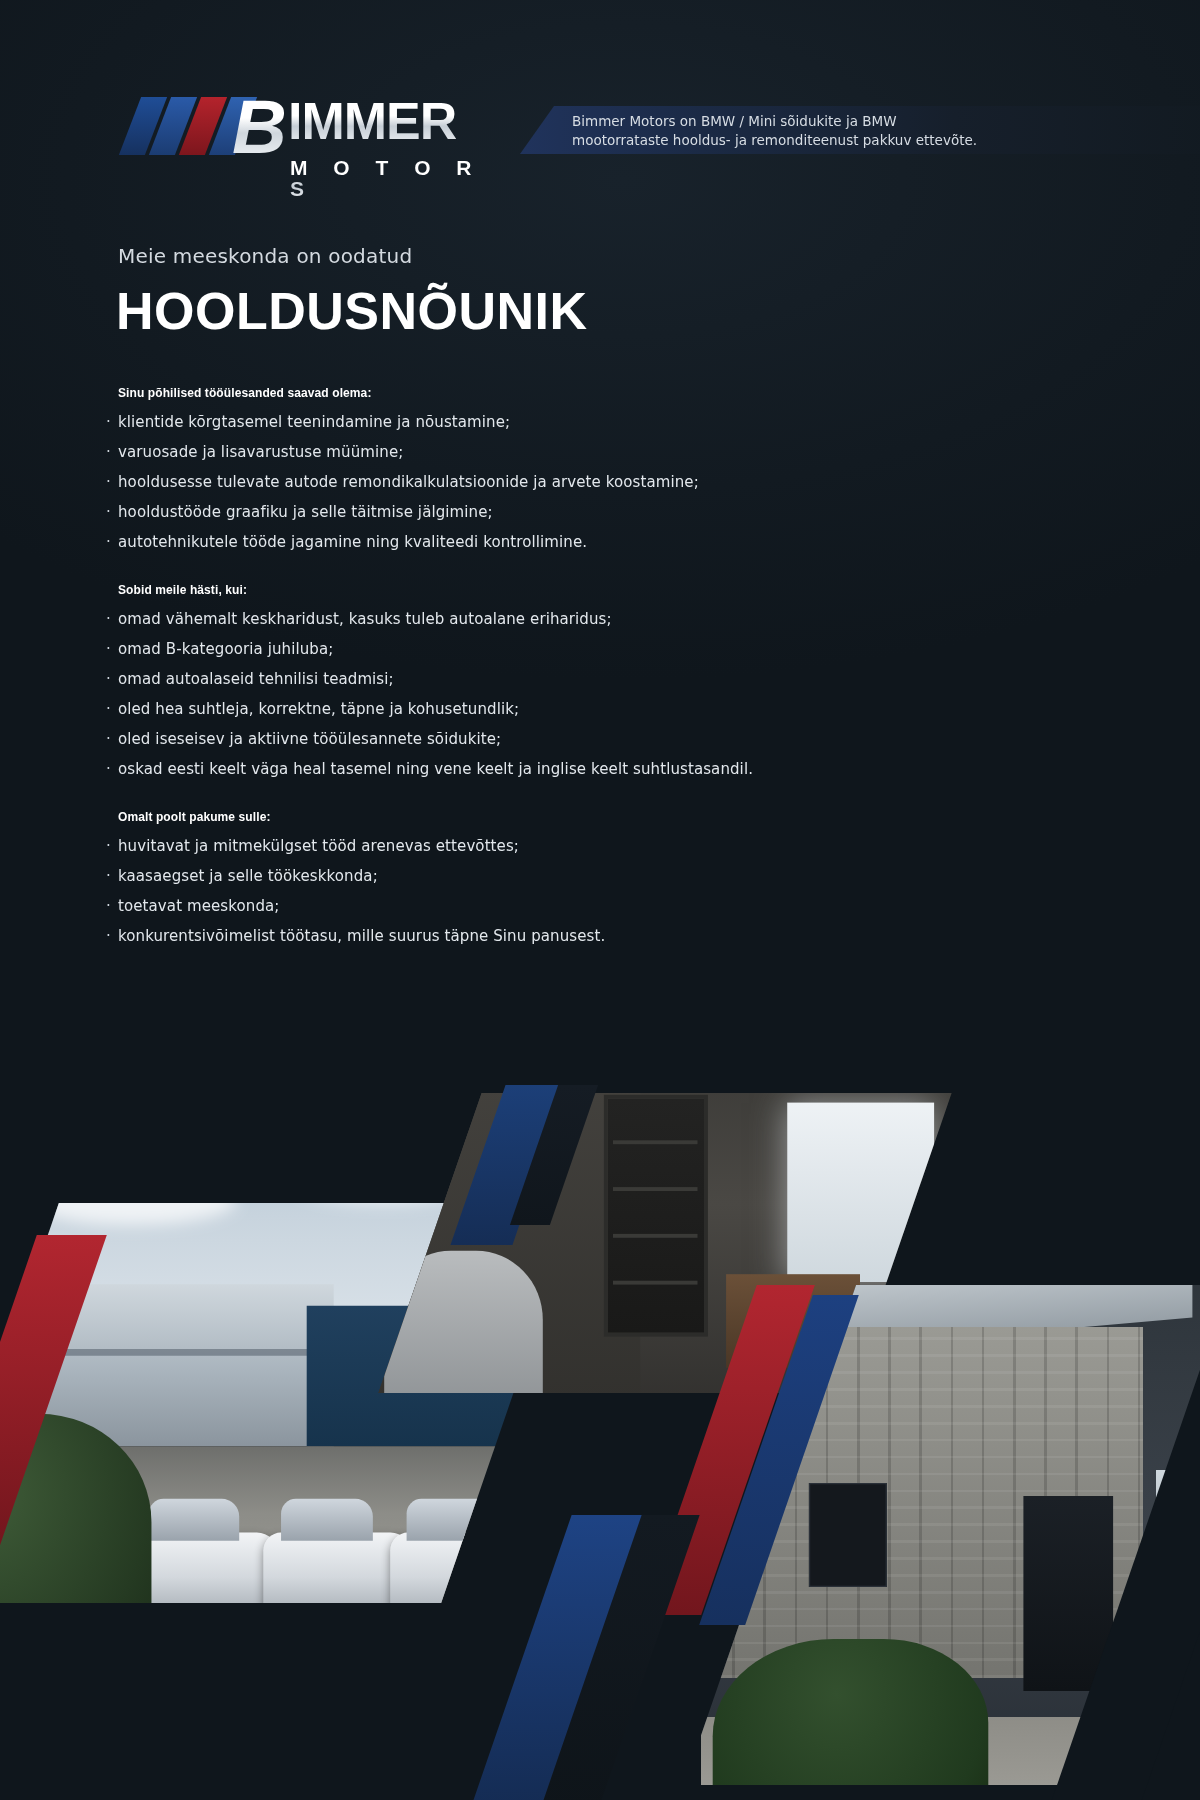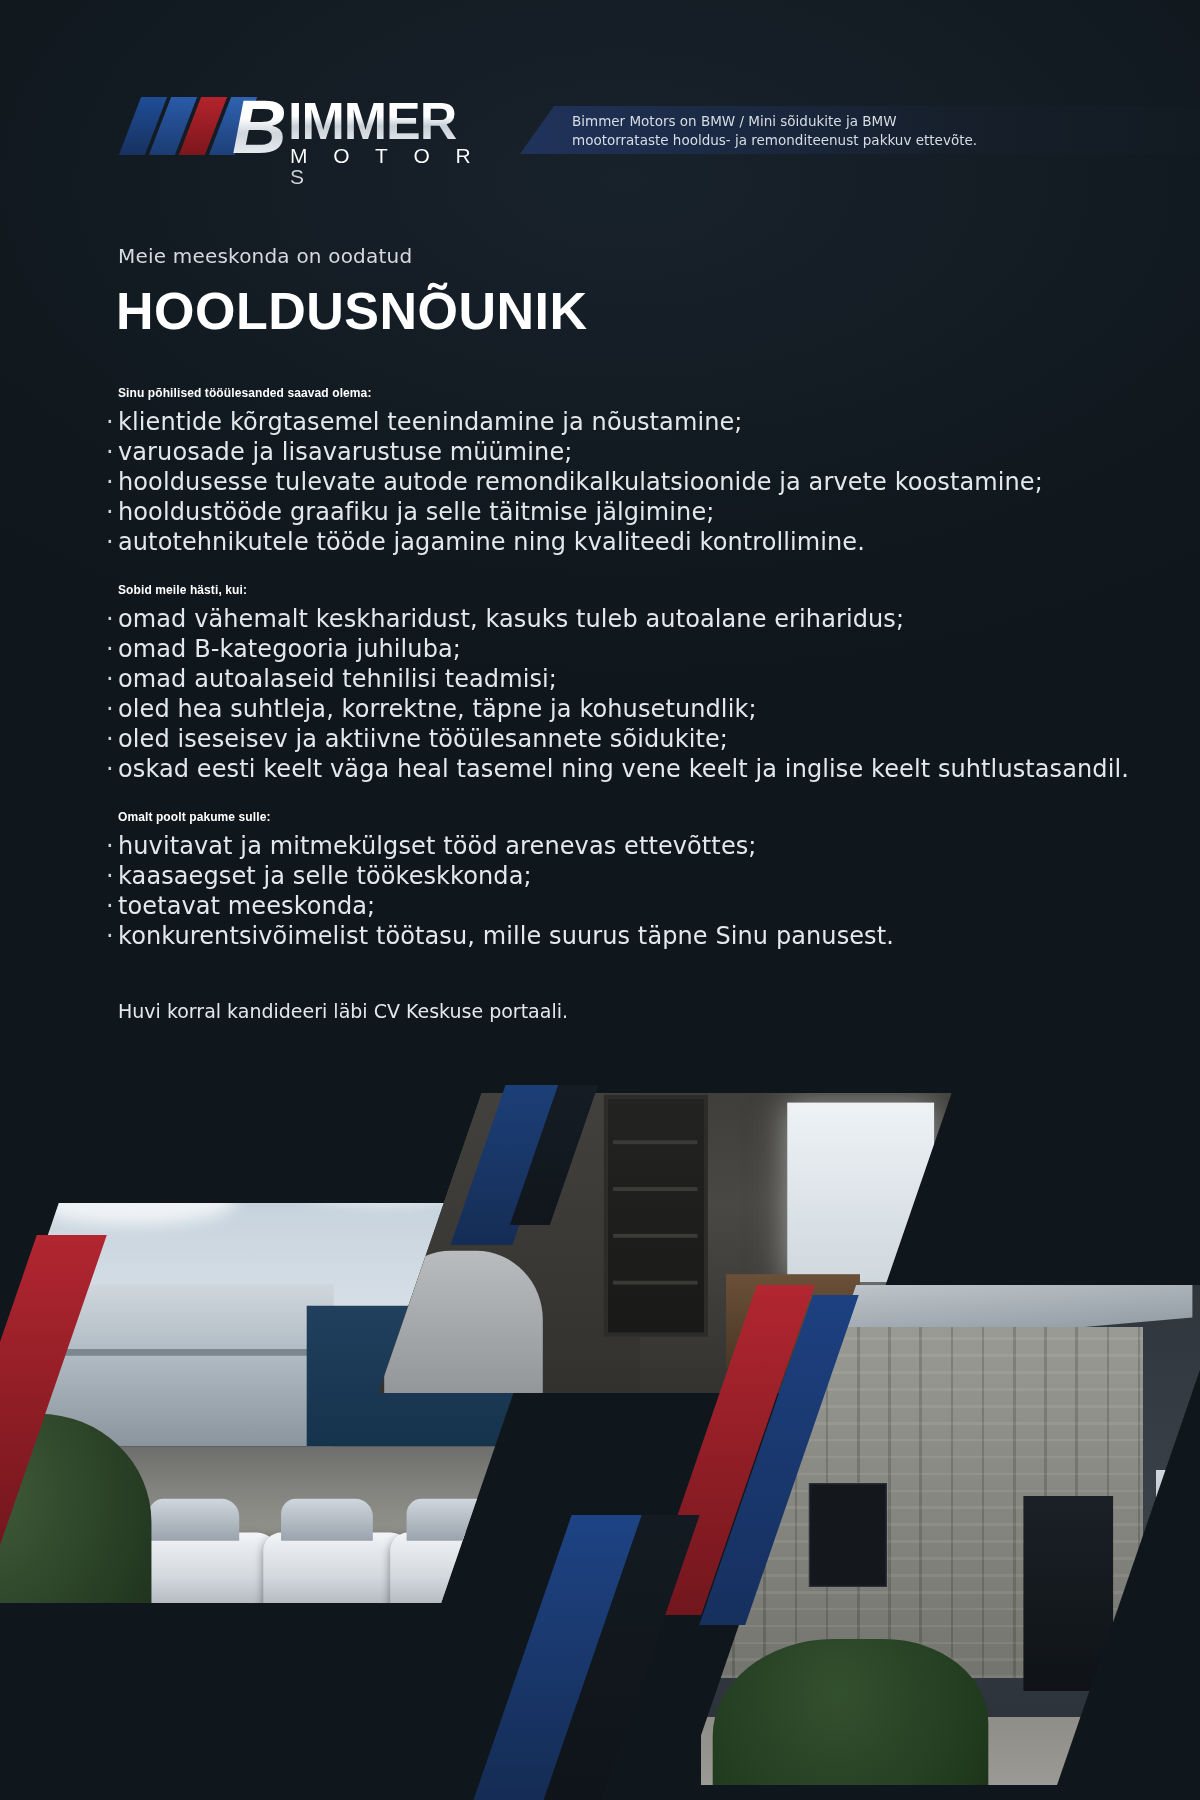--- a/index.html
+++ b/index.html
@@ -42,23 +42,23 @@
   }
   .logo-immer {
     position:absolute; left:160px; top:2px;
     font-family:"Liberation Sans", sans-serif;
     font-size:52px; font-weight:700; letter-spacing:-1px;
     background:linear-gradient(180deg,#ffffff 40%,#c6ced6 60%,#eef1f4 100%);
     -webkit-background-clip:text; background-clip:text; color:transparent;
     line-height:52px;
   }
   .logo-motors {
-    position:absolute; left:162px; top:52px;
-    font-family:"Liberation Sans", sans-serif;
-    font-size:21px; font-weight:400; letter-spacing:10px;
+    position:absolute; left:162px; top:64px;
+    font-family:"Liberation Sans", sans-serif;
+    font-size:21px; font-weight:700; letter-spacing:10px;
     background:linear-gradient(180deg,#ffffff 40%,#c2cad2 70%,#e9edf1 100%);
     -webkit-background-clip:text; background-clip:text; color:transparent;
     line-height:21px;
   }
 
   
   .tagline-band {
     position:absolute; left:520px; top:106px; width:700px; height:48px;
     background:linear-gradient(90deg,#20335c 0%, #1b2a45 26%, #161f2b 62%, #121a21 100%);
     clip-path:polygon(34px 0, 700px 0, 700px 48px, 0 48px);
@@ -83,21 +83,21 @@
 
   
   .body-block { position:absolute; left:0; top:386px; width:1200px; }
   .section { margin-bottom:26px; }
   .sec-head {
     font-family:"Liberation Sans", sans-serif;
     font-size:12px; font-weight:700; color:#ffffff;
     padding-left:118px; margin-bottom:7px; letter-spacing:0.1px;
   }
   .bullet {
-    font-size:24px; color:#e3e8ed; font-weight:400;
+    font-size:15px; color:#e3e8ed; font-weight:400;
     padding-left:106px; line-height:30px; letter-spacing:0.1px;
   }
   .bullet .dot { display:inline-block; width:12px; color:#cdd4db; }
   .closing {
     position:absolute; left:118px; top:1000px;
     font-size:19px; color:#e3e8ed; font-weight:400;
   }
 
   
   .collage { position:absolute; left:0; top:1085px; width:1200px; height:715px; overflow:hidden; }
@@ -318,21 +318,20 @@
       </div>
       <div class="section">
         <div class="sec-head">Omalt poolt pakume sulle:</div>
         <div class="bullet"><span class="dot">·</span><span>huvitavat ja mitmekülgset tööd arenevas ettevõttes;</span></div>
         <div class="bullet"><span class="dot">·</span><span>kaasaegset ja selle töökeskkonda;</span></div>
         <div class="bullet"><span class="dot">·</span><span>toetavat meeskonda;</span></div>
         <div class="bullet"><span class="dot">·</span><span>konkurentsivõimelist töötasu, mille suurus täpne Sinu panusest.</span></div>
       </div>
     </div>
 
-  <div class="closing">Huvi korral kandideeri läbi CV Keskuse portaali.</div>
 
   <div class="collage">
 
     <div class="panel panel-left">
       <div class="inner">
         <div class="sky-left"></div>
         <div class="cloud" style="left:18%;top:8%;width:30%;height:9%;"></div>
         <div class="cloud" style="left:56%;top:5%;width:26%;height:8%;"></div>
         <div class="cloud" style="left:4%;top:20%;width:22%;height:6%;"></div>
         <div class="bldg-left"></div>

